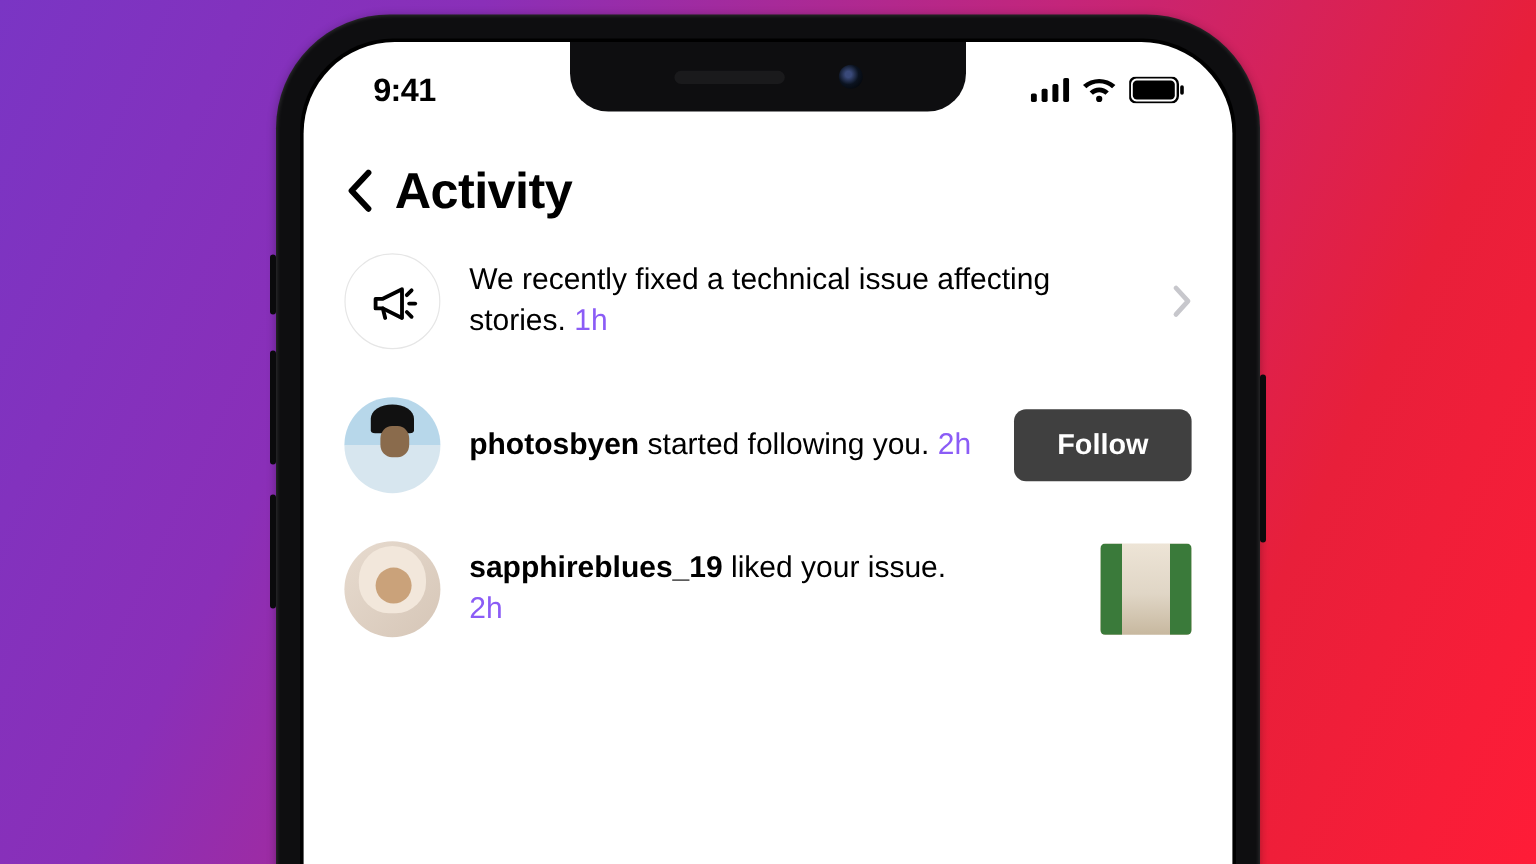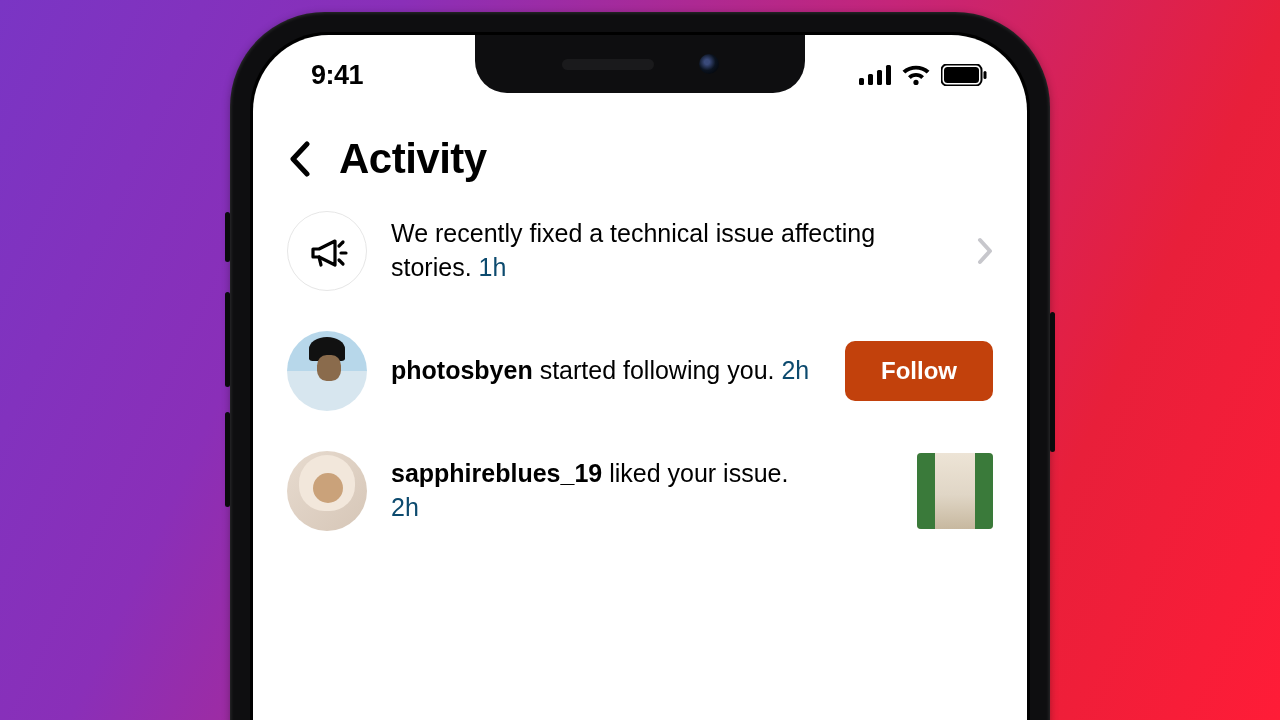--- a/index.html
+++ b/index.html
@@ -68,21 +68,21 @@
   align-items: center;
   padding: 0 40px 0 58px;
 }
 .status-time { font-size: 27px; font-weight: 700; color: #000; letter-spacing: -0.5px; }
 .status-icons { display: flex; align-items: center; gap: 10px; }
 .content {
   position: absolute;
   top: 100px; left: 0; right: 0; bottom: 0;
   padding: 0 34px;
 }
-.nav-row { display: flex; align-items: center; gap: 28px; padding: 0 0 8px 0; }
+.nav-row { display: flex; align-items: center; gap: 18px; padding: 0 0 8px 0; }
 .nav-title { font-size: 42px; font-weight: 800; letter-spacing: -0.5px; color: #000;}
 .section-title { font-size: 27px; font-weight: 700; color: #000; margin-top: 48px; margin-bottom: 30px; }
 .row {
   display: flex;
   align-items: center;
   padding: 20px 0;
   gap: 24px;
 }
 .avatar-wrap {
   width: 80px; height: 80px; flex: 0 0 80px;
@@ -92,23 +92,23 @@
   width: 80px; height: 80px; border-radius: 50%;
   border: 1px solid #e6e6e6;
   display: flex; align-items: center; justify-content: center;
   background: #fff;
 }
 .avatar-img {
   width: 80px; height: 80px; border-radius: 50%; overflow: hidden;
 }
 .row-text { flex: 1; font-size: 25px; line-height: 1.35; color: #000; font-weight: 400;}
 .row-text .username { font-weight: 700; }
-.row-text .time { color: #0c4a6e; }
+.row-text .time { color: #8b5cf6; }
 .follow-btn {
-  background: #c2410c;
+  background: #404040;
   color: #fff;
   font-size: 24px; font-weight: 600;
   padding: 16px 36px;
   border-radius: 10px;
   border: none;
 }
 .thumb {
   width: 76px; height: 76px; border-radius: 4px; flex: 0 0 76px;
   overflow: hidden;
 }

